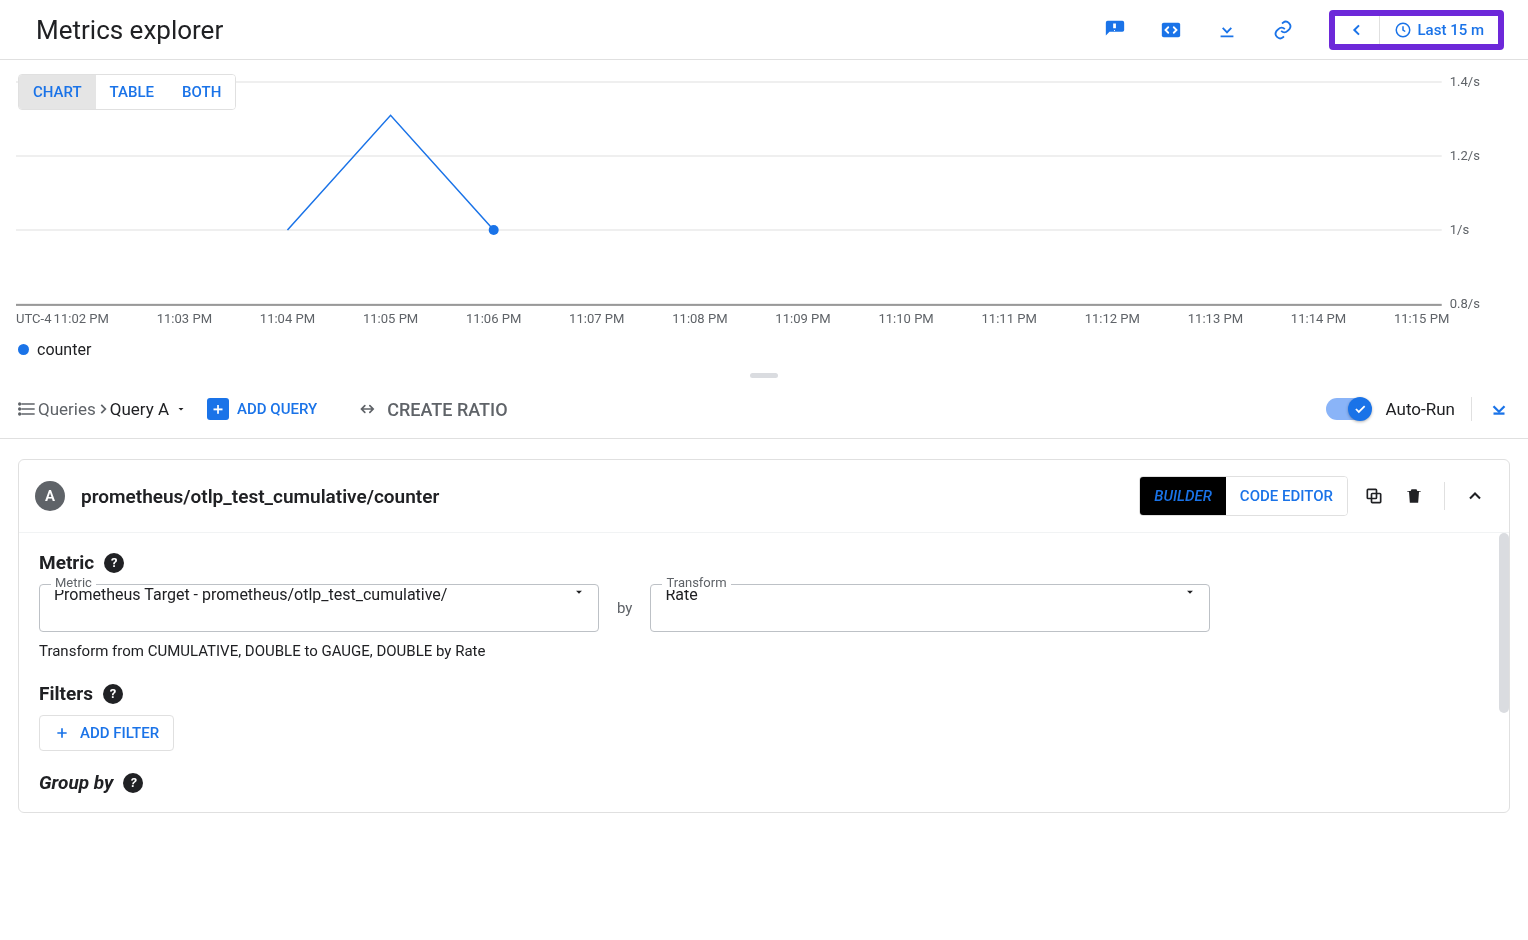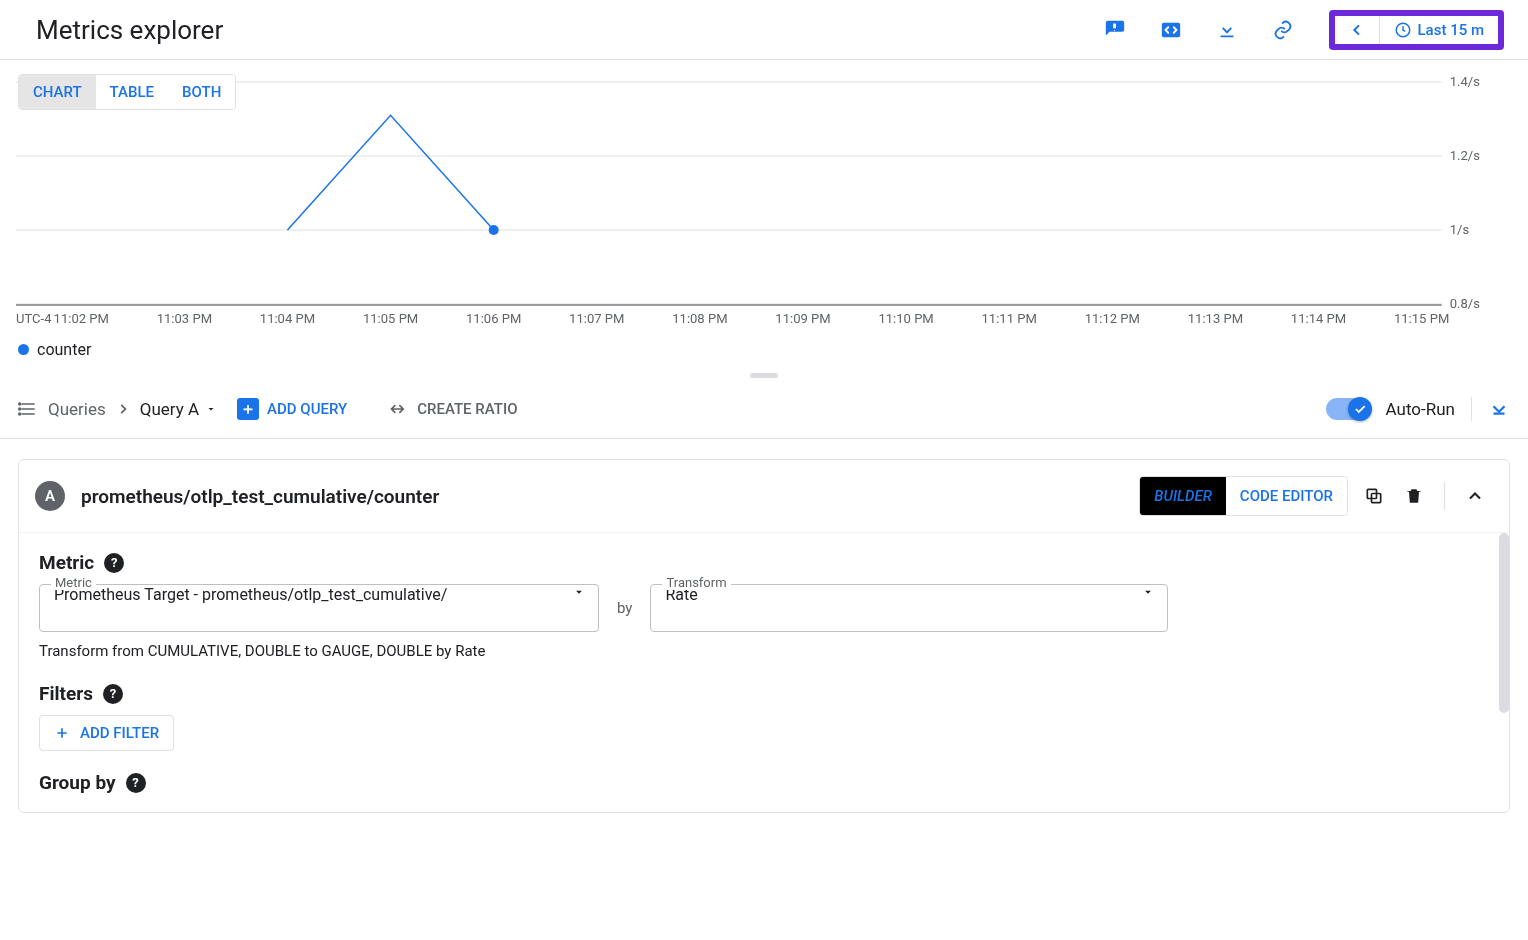--- a/index.html
+++ b/index.html
@@ -128,38 +128,37 @@
   border-bottom:1px solid #e0e0e0;
 }
 .queries-left {
   display:flex;
   align-items:center;
   gap:14px;
 }
 .q-breadcrumb {
   display:flex;
   align-items:center;
-  gap:10px;
   font-size:17px;
 }
 .q-breadcrumb .lbl { color:#5f6368;}
 .q-breadcrumb .crumb-sep { color:#5f6368; display:flex; align-items:center;}
 .q-query-dd {
   display:flex; align-items:center; gap:6px; cursor:pointer; font-weight:400;
 }
 .blue-btn {
   display:flex; align-items:center; gap:8px; font-size:15px; font-weight:500;
   color:#1a73e8; cursor:pointer; padding:4px 6px;
 }
 .blue-btn .plus-box {
   width:22px;height:22px;border-radius:3px;background:#1a73e8;color:#fff;
   display:flex;align-items:center;justify-content:center;font-size:16px;font-weight:700;
 }
 .ratio-btn {
-  display:flex; align-items:center; gap:8px; font-size:15px; font-weight:500;
+  display:flex; align-items:center; gap:8px; font-size:18px; font-weight:500;
   color:#5f6368; cursor:pointer; padding:4px 6px; margin-left:16px;
 }
 .queries-right {
   display:flex; align-items:center; gap:16px;
 }
 .switch {
   width:44px; height:22px; border-radius:11px; background:#8ab4f8;
   position:relative; cursor:pointer; display:flex; align-items:center;
 }
 .switch .knob {
@@ -236,29 +235,29 @@
   all:unset;
   position:absolute; top:-9px; left:12px; background:#fff; padding:0 4px;
   font-size:13px; color:#5f6368;
 }
 .select {
   border:1px solid #bdc1c6; border-radius:4px; height:48px;
   display:flex; align-items:flex-start; justify-content:space-between;
   padding:0 12px 0 14px; cursor:pointer; font-size:16px;
 }
 .select.metric { width:560px;}
-.select.transform { width:518px;gap:20px;}
+.select.transform { width:560px;gap:20px;}
 .by-label { font-size:15px; color:#5f6368;}
 .transform-hint { font-size:15px; color:#202124; margin-top:10px; margin-bottom:22px;}
 .add-filter-btn {
   display:inline-flex; align-items:center; gap:10px;
   border:1px solid #e0e0e0; border-radius:4px; padding:8px 14px;
   font-size:15px; font-weight:500; color:#1a73e8; cursor:pointer;
 }
-.group-by-section { margin-top:20px; }
+.group-by-section { margin-top:20px;font-style:italic; }
 
 svg { display:block; }
 </style>
 </head>
 <body>
 
 <div class="header">
   <div class="page-title">Metrics explorer</div>
   <div class="header-right">
     <div class="header-icon-btn">

